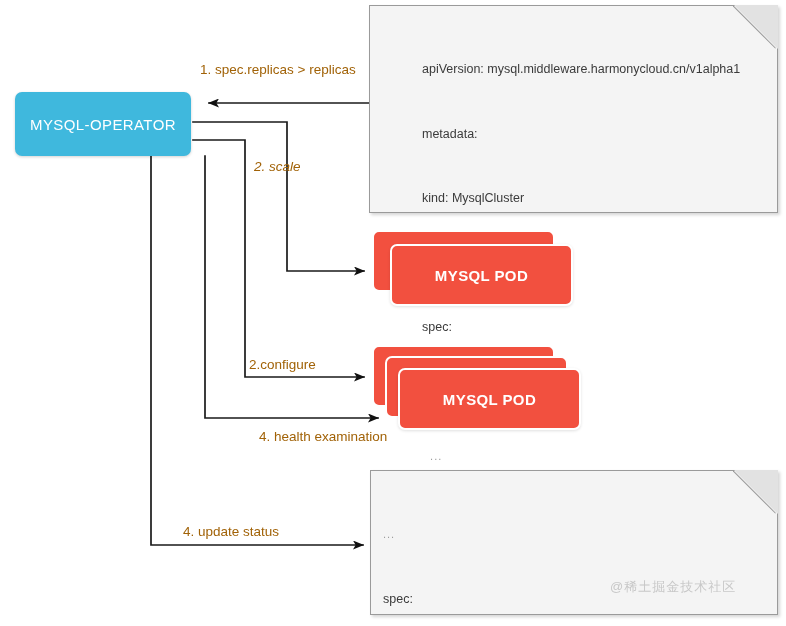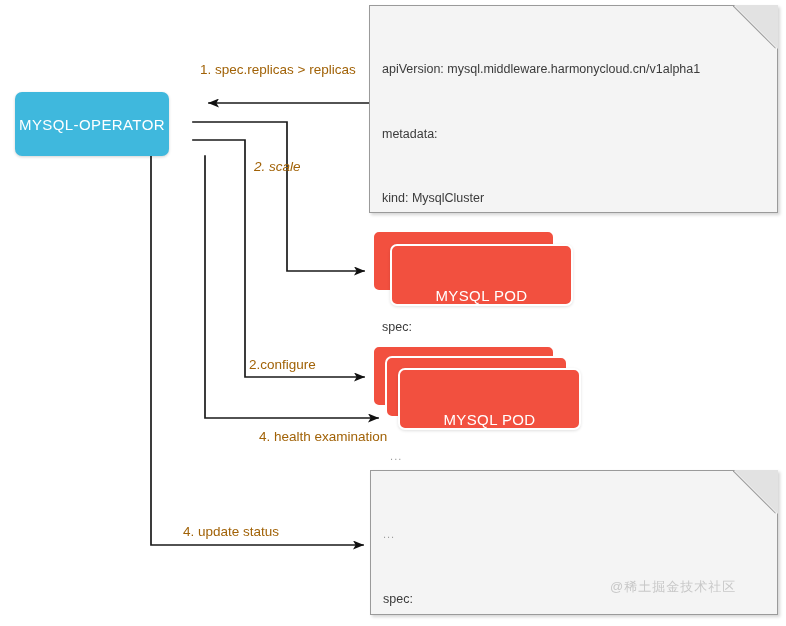--- a/index.html
+++ b/index.html
@@ -25,21 +25,21 @@
     width: 786px;
     height: 626px;
     pointer-events: none;
   }
 
   
   .operator-box {
     position: absolute;
     left: 15px;
     top: 92px;
-    width: 154px;
+    width: 176px;
     height: 64px;
     background: #3fb8dd;
     border-radius: 7px;
     display: flex;
     align-items: center;
     justify-content: center;
     box-shadow: 0 1px 3px rgba(0,0,0,0.18);
     z-index: 4;
   }
   .operator-label {
@@ -57,23 +57,24 @@
   }
   .pod-card {
     position: absolute;
     background: #f2503f;
     border-radius: 7px;
     border: 2px solid #ffffff;
     box-sizing: border-box;
   }
   .pod-card.front {
     display: flex;
-    align-items: flex-end;
+    align-items: center;
     justify-content: center;
     box-shadow: 0 1px 3px rgba(0,0,0,0.12);
+    font-weight: bold;
   }
   .pod-label {
     color: #ffffff;
     font-size: 15px;
     letter-spacing: 0.4px;
     white-space: nowrap;
   }
 
   
   #pod-stack-1 { left: 372px; top: 230px; width: 205px; height: 78px; }
@@ -128,21 +129,21 @@
     padding: 10px 12px 8px 12px;
     font-size: 12.5px;
     line-height: 21.5px;
     color: #3b3b3b;
     white-space: pre;
     z-index: 2;
   }
   .note-line { white-space: pre; }
   .note-line.ellipsis { color: #9d9d9d; font-size: 11px; letter-spacing: 1px; }
 
-  #note-top    { left: 369px; top: 5px;   width: 409px; height: 208px; }
+  #note-top    { left: 369px; top: 5px;   width: 409px; height: 208px; padding-left: 40px; }
   #note-bottom { left: 370px; top: 470px; width: 408px; height: 145px; }
 
   
   .edge-label {
     position: absolute;
     font-size: 13.5px;
     color: #a16207;
     white-space: nowrap;
     z-index: 5;
   }

